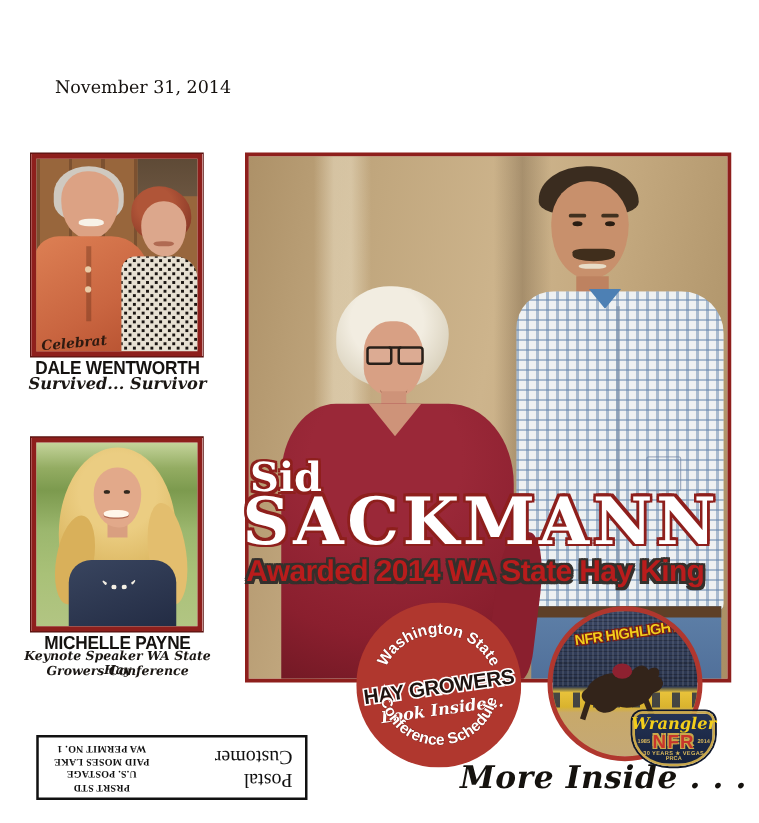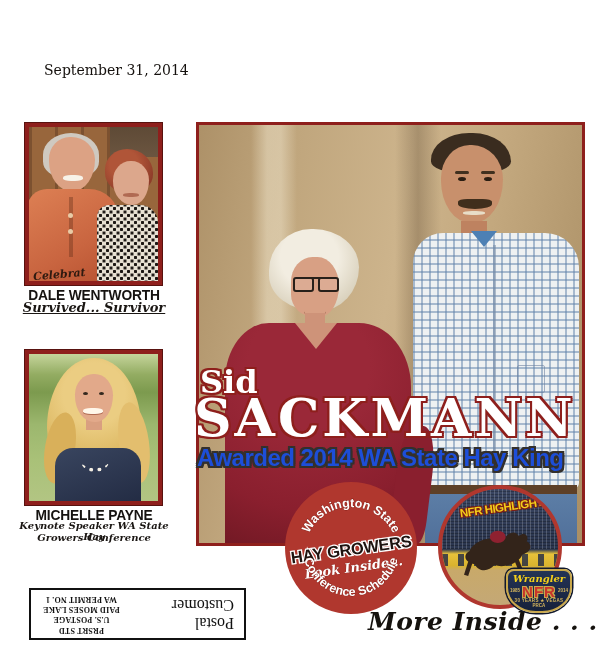--- a/index.html
+++ b/index.html
@@ -120,21 +120,21 @@
   
   .outline-red{color:#FFFFFF;text-shadow:
     -2px -2px 0 var(--outline-red,#8E1F1C),2px -2px 0 var(--outline-red,#8E1F1C),
     -2px 2px 0 var(--outline-red,#8E1F1C),2px 2px 0 var(--outline-red,#8E1F1C),
     0 -2px 0 var(--outline-red,#8E1F1C),0 2px 0 var(--outline-red,#8E1F1C),
     -2px 0 0 var(--outline-red,#8E1F1C),2px 0 0 var(--outline-red,#8E1F1C);}
   .sid{left:200px;top:366px;font-family:"DejaVu Serif",serif;font-weight:700;font-size:32px;line-height:1;}
   .sackmann{left:194px;top:392px;font-family:"DejaVu Serif",serif;font-weight:700;font-size:52px;
     line-height:1;letter-spacing:3px;}
   .awarded{left:197px;top:446px;font-weight:700;font-size:24px;letter-spacing:-.5px;line-height:1;
-    color:#1d4ed8;text-shadow:
+    color:#b91c1c;text-shadow:
     -2px -2px 0 #34302C,2px -2px 0 #34302C,-2px 2px 0 #34302C,2px 2px 0 #34302C,
     0 -2px 0 #34302C,0 2px 0 #34302C,-2px 0 0 #34302C,2px 0 0 #34302C;}
 
   
   .hay-badge{left:285px;top:482px;width:132px;height:132px;z-index:5;}
   .hay-arc{font-family:"Liberation Sans",sans-serif;font-weight:700;font-size:12.5px;
     fill:#FFFFFF;stroke:#7E1D15;stroke-width:.7;paint-order:stroke;}
   .hay-title{font-family:"Liberation Sans",sans-serif;font-weight:700;font-size:16.5px;
     letter-spacing:-.3px;fill:#1F1310;stroke:#FFFFFF;stroke-width:2.6;paint-order:stroke;}
   .hay-script{font-family:"DejaVu Serif",serif;font-style:italic;font-weight:700;font-size:13px;
@@ -152,21 +152,21 @@
     background:repeating-linear-gradient(90deg,rgba(30,40,70,.8) 0 6px,transparent 6px 16px);}
   .nfr-sign{left:66%;top:47%;padding:0 2px;background:#27407A;color:#fff;font-size:6px;font-weight:700;}
   .nfr-horse{left:10px;top:34px;width:88px;height:56px;}
   .nfr-headline{left:8px;top:12px;width:110px;text-align:center;transform:rotate(-8deg);
     font-weight:700;font-size:11.5px;letter-spacing:-.5px;color:#F2CE1B;white-space:nowrap;
     text-shadow:-1px -1px 0 #7E1D15,1px -1px 0 #7E1D15,-1px 1px 0 #7E1D15,1px 1px 0 #7E1D15;}
   .nfr-shield{right:-10px;bottom:-4px;width:66px;height:44px;box-sizing:border-box;z-index:6;
     background:linear-gradient(#243355,#16213B);border:2px solid #C9A84C;
     border-radius:8px 8px 45% 45%/8px 8px 58% 58%;box-shadow:0 0 0 1.5px #10182C;
     display:flex;flex-direction:column;align-items:center;justify-content:center;line-height:1;}
-  .s-brand{font-family:"DejaVu Serif",serif;font-style:italic;font-weight:700;font-size:10px;color:#F2CE1B;}
+  .s-brand{font-family:"DejaVu Serif",serif;font-style:italic;font-weight:700;font-size:13px;color:#F2CE1B;}
   .s-mid{display:flex;align-items:center;gap:2px;}
   .s-year{font-size:4.5px;color:#D9B85C;font-weight:700;}
   .s-letters{font-weight:700;font-size:15px;letter-spacing:1px;color:#C8352B;
     text-shadow:-1px -1px 0 #C9A84C,1px -1px 0 #C9A84C,-1px 1px 0 #C9A84C,1px 1px 0 #C9A84C;}
   .s-tag{font-size:4.5px;font-weight:700;color:#D9B85C;letter-spacing:.3px;}
   .s-org{font-size:4.5px;font-weight:700;color:#D9B85C;}
 
   
   .postal-box{left:29px;top:588px;width:217px;height:52px;box-sizing:border-box;border:2px solid #111;
     transform:rotate(180deg);display:flex;align-items:center;justify-content:space-between;
@@ -178,40 +178,40 @@
   
   .more-inside{left:368px;top:607px;width:212px;text-align:center;
     font-family:"DejaVu Serif",serif;font-style:italic;font-weight:700;font-size:25px;
     color:#15120E;white-space:nowrap;letter-spacing:.5px;}
 </style>
 </head>
 <body>
 
 <div class="page">
 
-  <div class="abs issue-date">September 31, 2014</div>
+  <div class="abs issue-date">November 31, 2014</div>
 
   <div class="abs photo-card card-dale">
     <div class="abs d-shelf"></div>
     <div class="abs d-man-hair"></div>
     <div class="abs d-man-face"></div>
     <div class="abs d-man-smile"></div>
     <div class="abs d-man-shirt">
       <div class="abs d-placket"></div>
       <div class="abs d-btn" style="top:24px;"></div>
       <div class="abs d-btn" style="top:40px;"></div>
       <div class="abs d-script">Celebrat</div>
     </div>
     <div class="abs d-wife-hair"></div>
     <div class="abs d-wife-face"></div>
     <div class="abs d-wife-smile"></div>
     <div class="abs d-wife-top"></div>
   </div>
   <div class="abs cap-wrap cap-name" style="top:286px;">DALE WENTWORTH</div>
-  <div class="abs cap-wrap cap-script" style="top:300px;text-decoration:underline;">Survived... Survivor</div>
+  <div class="abs cap-wrap cap-script" style="top:300px;">Survived... Survivor</div>
 
   <div class="abs photo-card card-michelle">
     <div class="abs mi-hair-back"></div>
     <div class="abs mi-neck"></div>
     <div class="abs mi-face"></div>
     <div class="abs mi-eye" style="left:54px;top:38px;"></div>
     <div class="abs mi-eye" style="left:70px;top:38px;"></div>
     <div class="abs mi-smile"></div>
     <div class="abs mi-curl-l"></div>
     <div class="abs mi-curl-r"></div>

